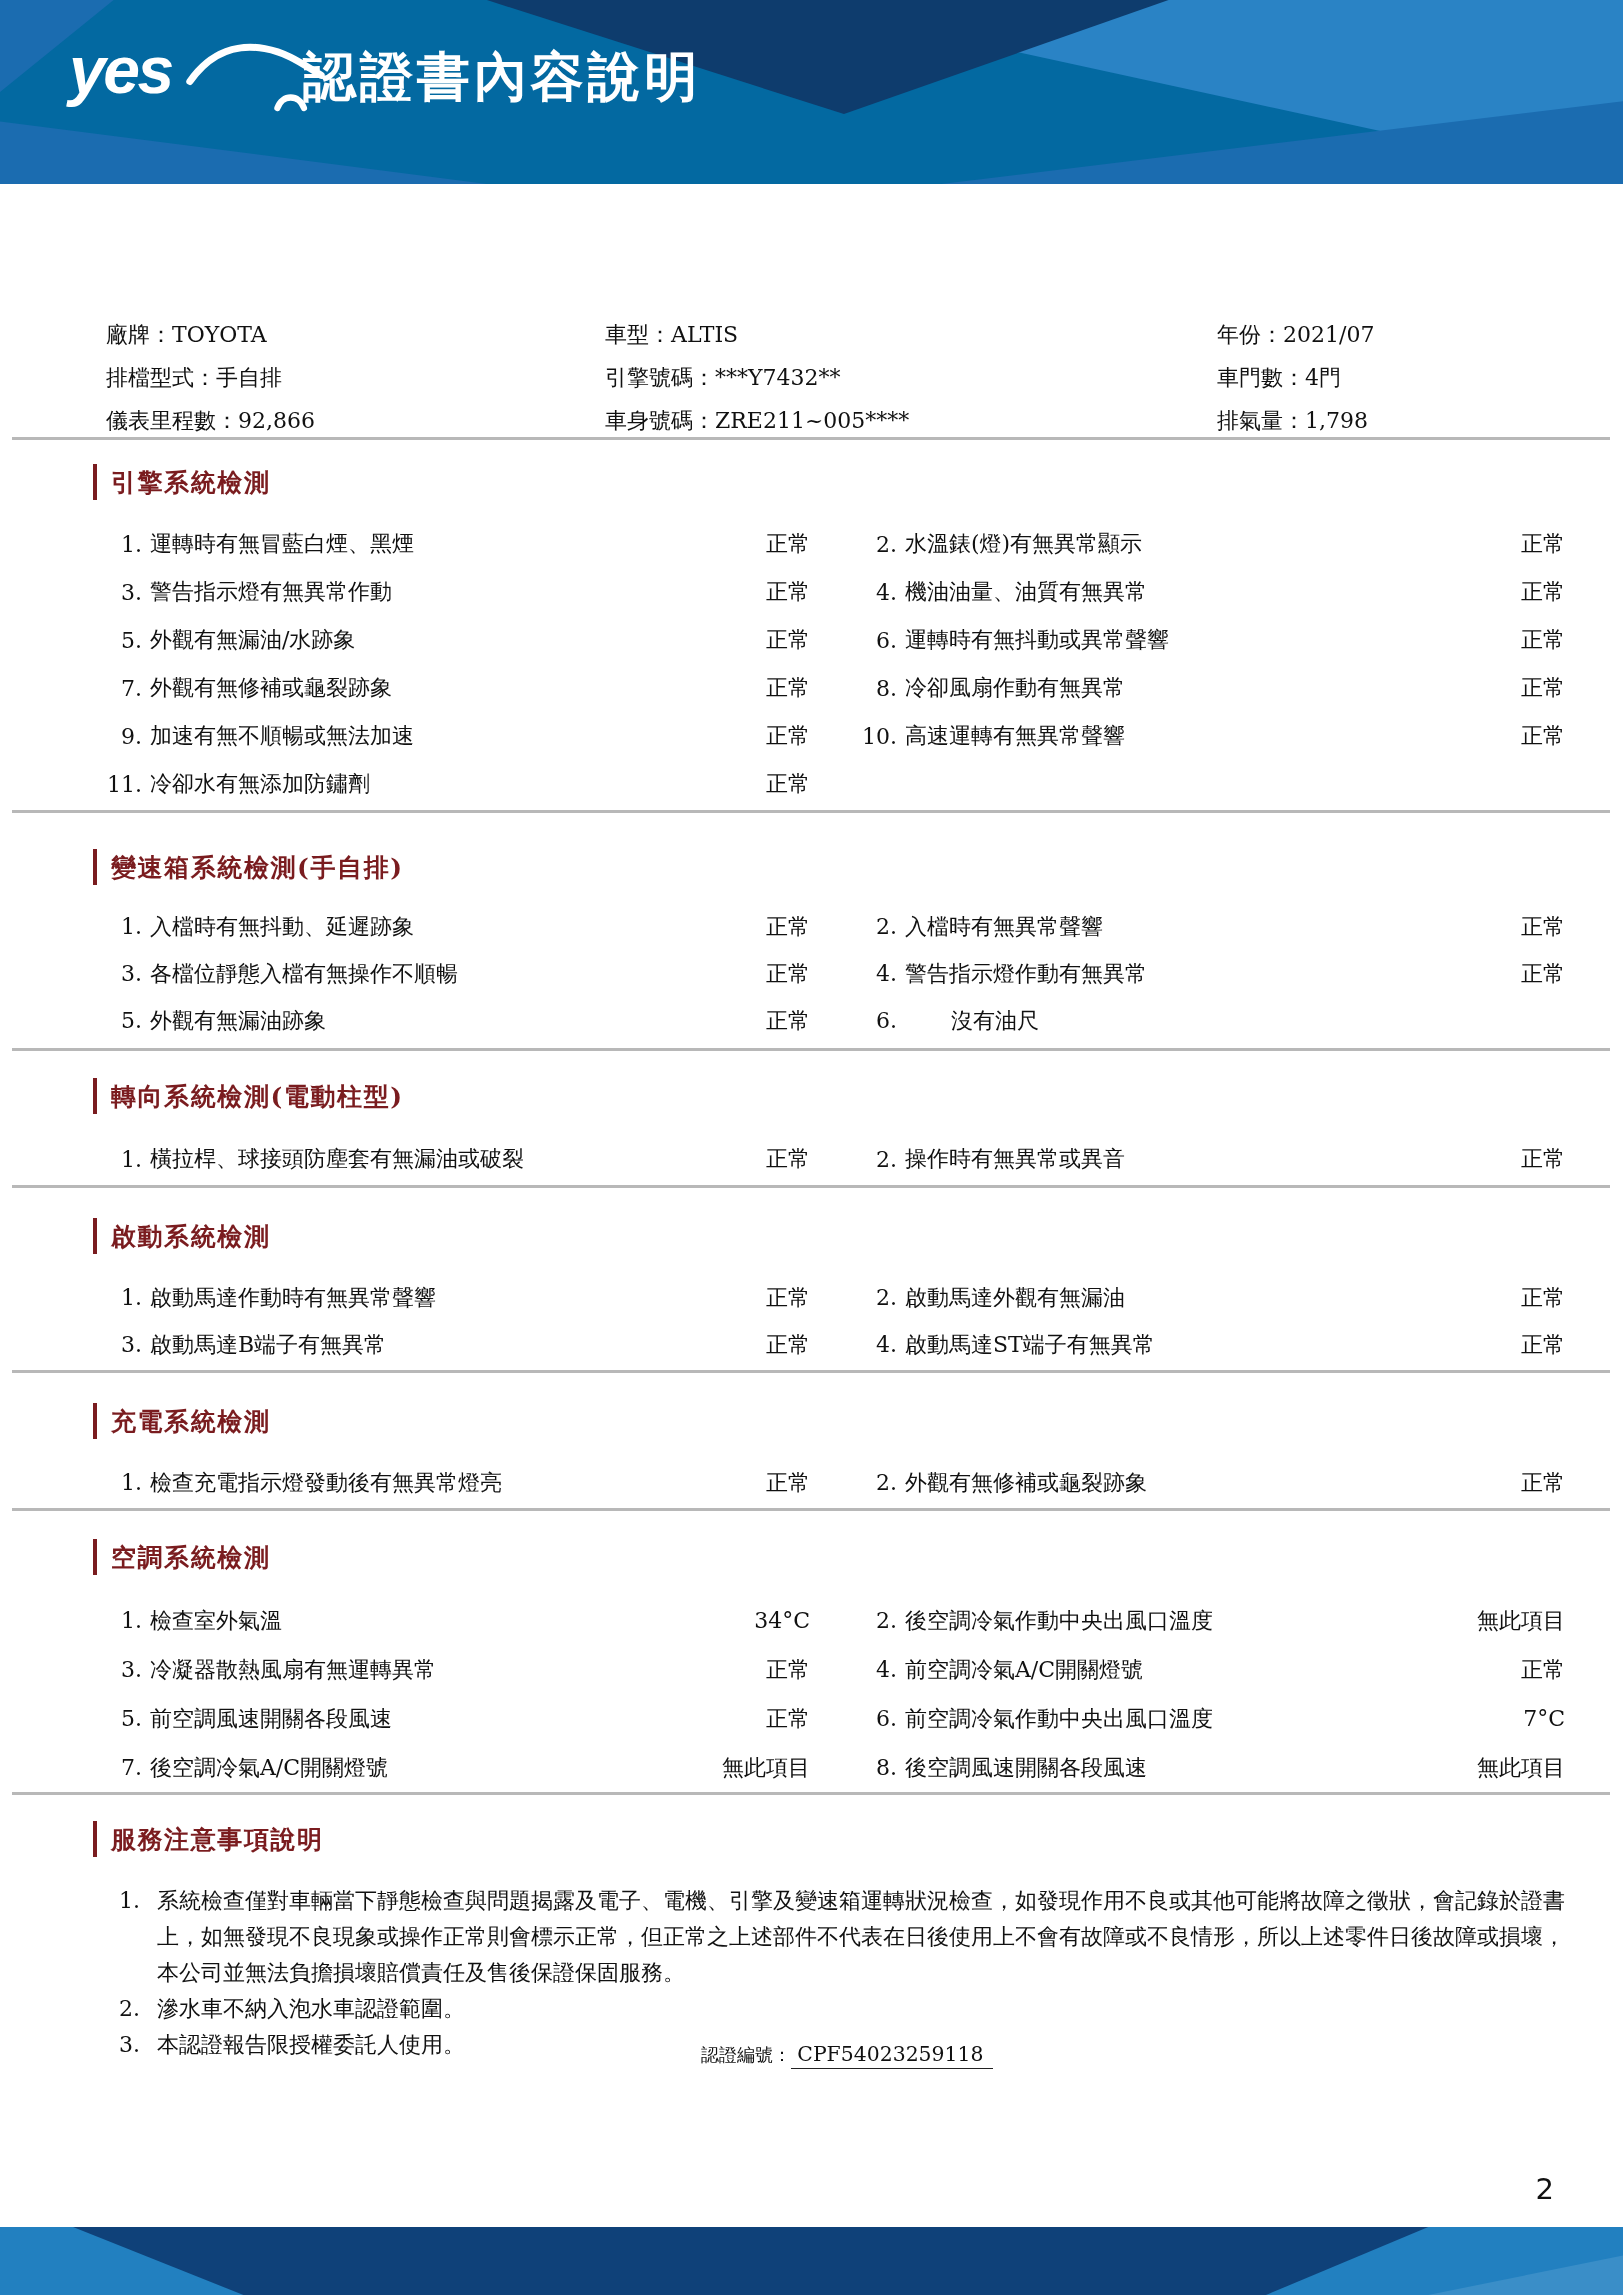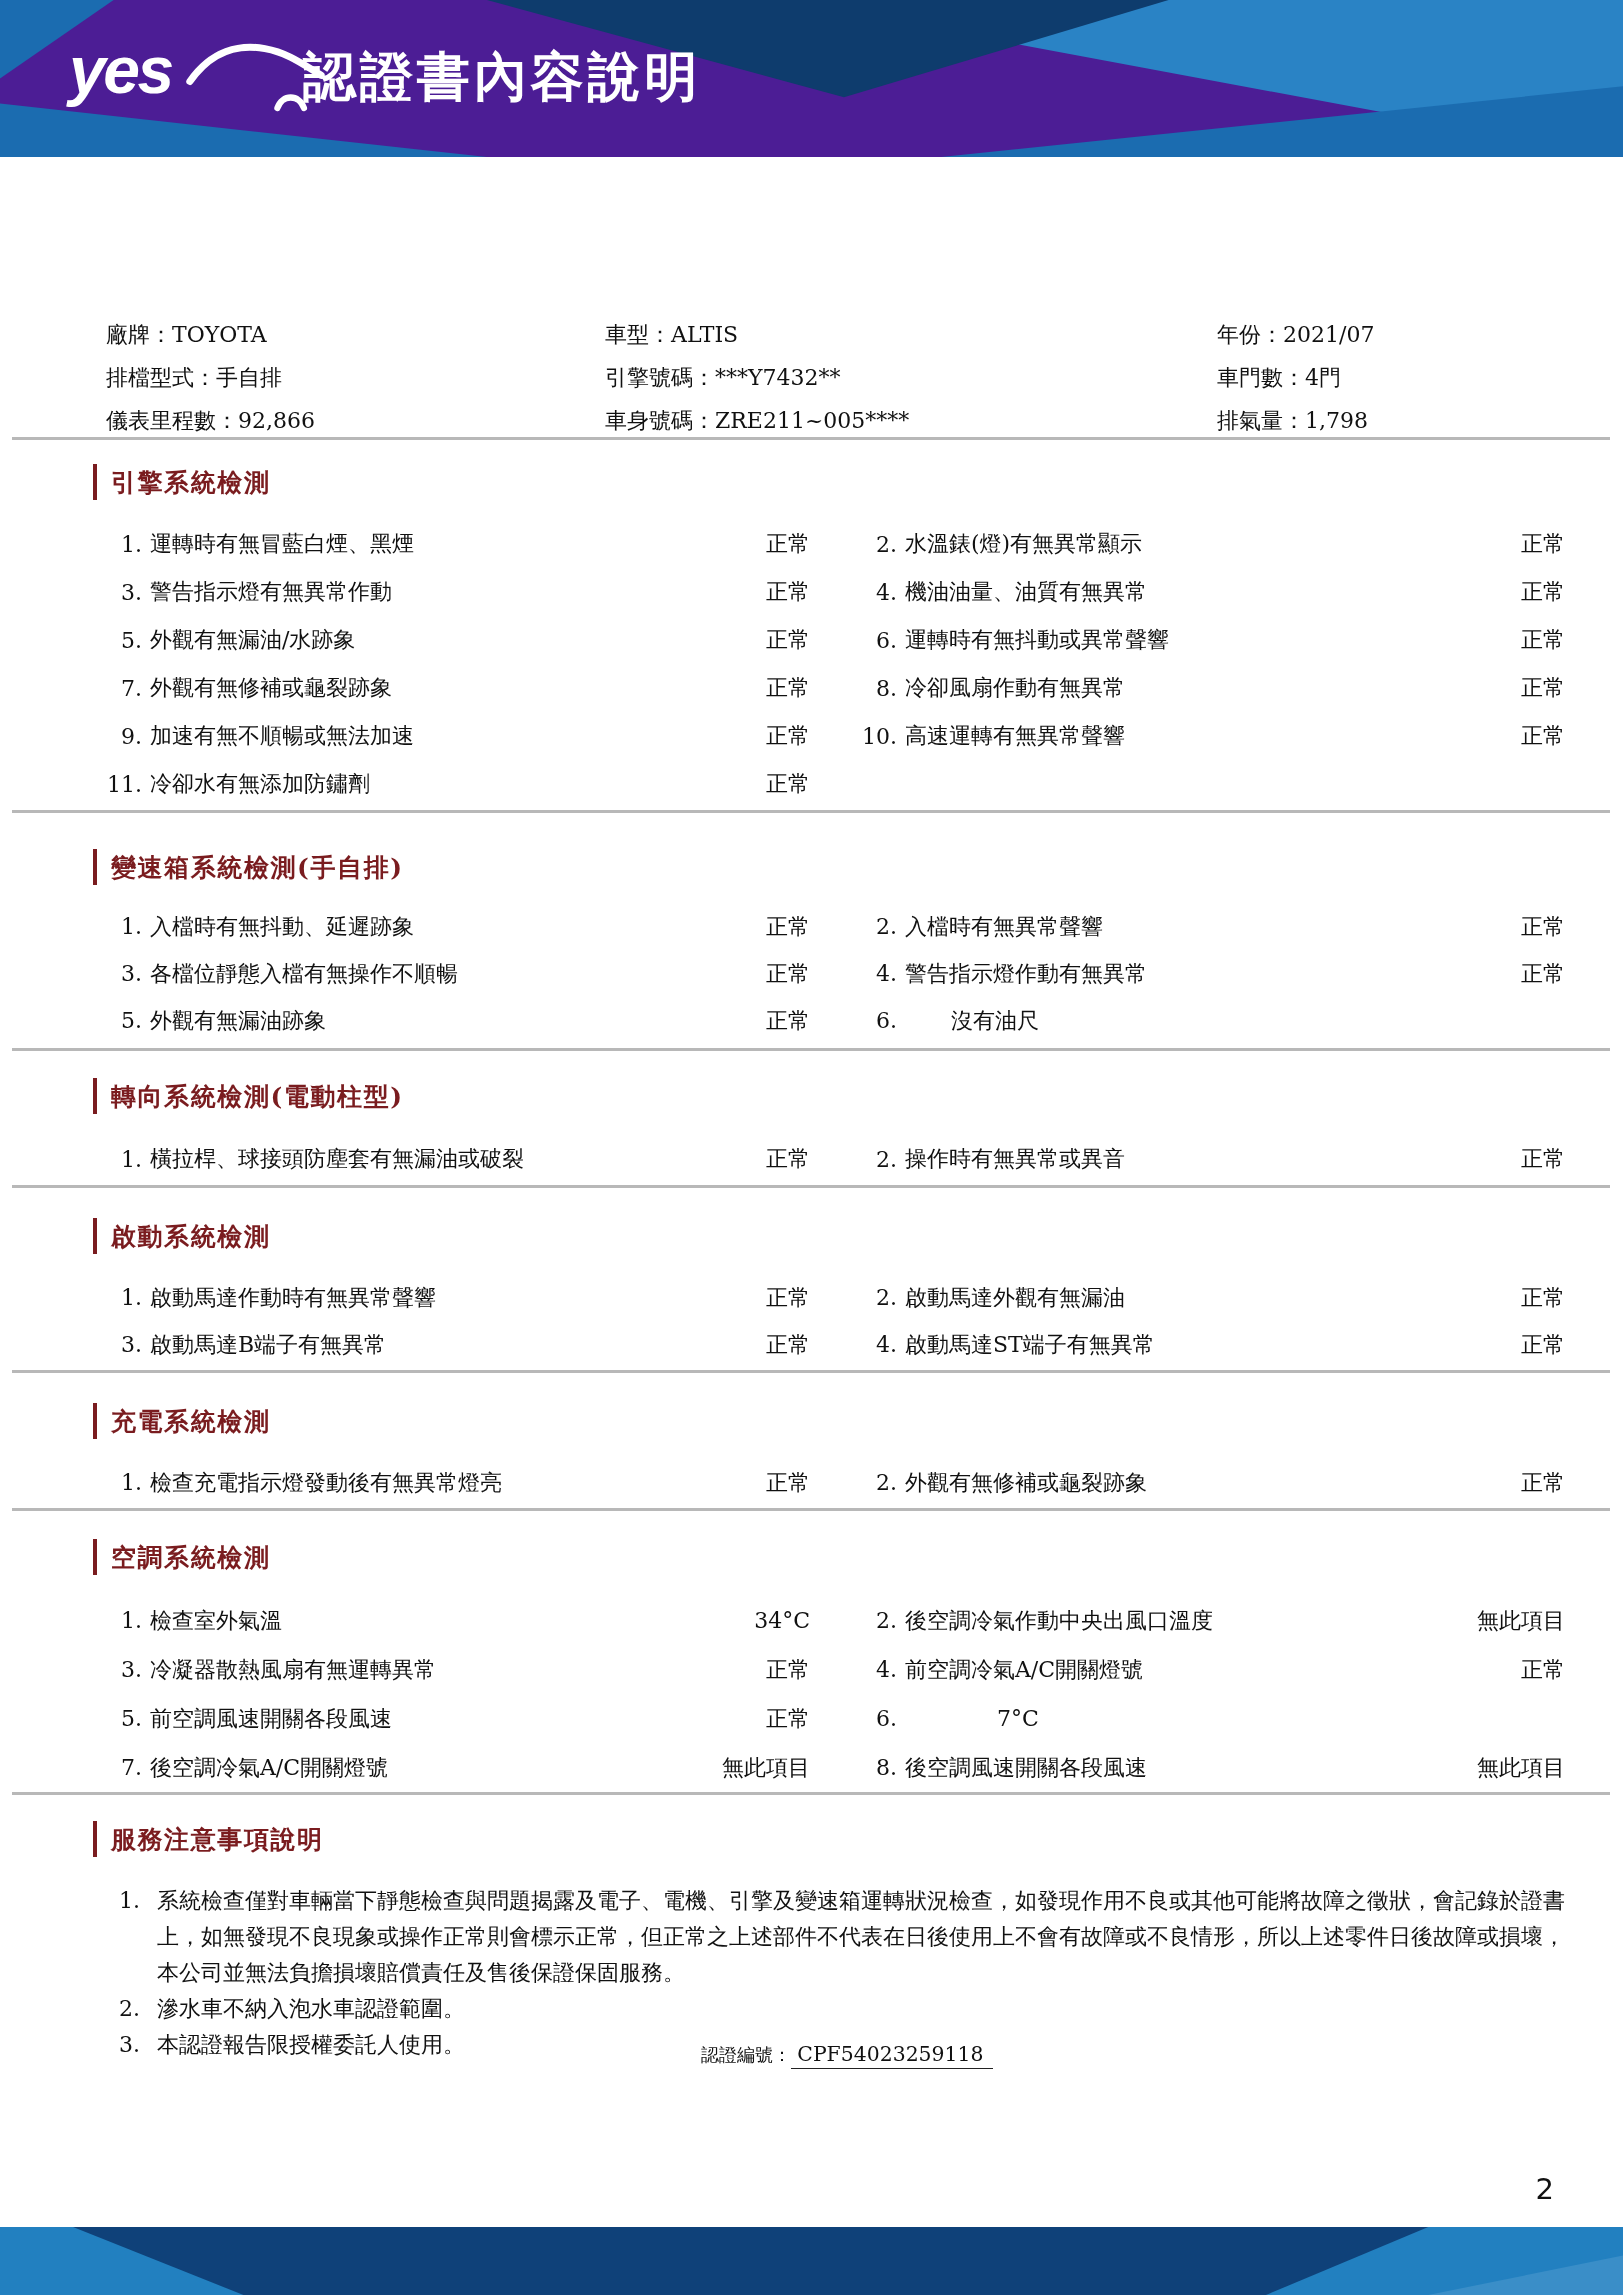--- a/index.html
+++ b/index.html
@@ -1,21 +1,21 @@
 <!DOCTYPE html>
 <html style="font-size:12.6px"><head>
 <meta charset="utf-8">
 <style>
   html,body{margin:0;padding:0;background:#e8e8e8;}
   .page{
     position:relative;width:1623px;height:2295px;background:#ffffff;
     font-family:"DejaVu Serif","Liberation Serif",serif;color:#111;overflow:hidden;
   }
   
-  .header{position:absolute;left:0;top:0;width:100%;height:157px;background:#4c1d95;}
+  .header{position:absolute;left:0;top:0;width:100%;height:184px;background:#0369a1;}
   .header .shape{position:absolute;inset:0;}
   .sh-right-light{background:#2a83c5;clip-path:polygon(48% 0,100% 0,100% 100%,100% 100%);}
   .sh-right-mid{background:#1b6cb0;clip-path:polygon(100% 55%,100% 100%,58% 100%);}
   .sh-center-navy{background:#0e3c6d;clip-path:polygon(30% 0,72% 0,52% 62%);}
   .sh-topleft{background:#1b6cb0;clip-path:polygon(0 0,7% 0,0 50%);}
   .sh-botleft{background:#1b6cb0;clip-path:polygon(0 66%,30% 100%,0 100%);}
   .brand{position:absolute;left:69px;top:31px;height:94px;display:flex;align-items:center;}
   .logo{position:relative;width:220px;height:94px;}
   .logo-text{
     position:absolute;left:0;top:6.3px;font-family:"Liberation Sans","DejaVu Sans",sans-serif;
@@ -353,20 +353,21 @@
           <span class="txt">後空調冷氣作動中央出風口溫度</span>
           <span class="res">無此項目</span>
         </div>
       <div class="item">
           <span class="no">4.</span>
           <span class="txt">前空調冷氣A/C開關燈號</span>
           <span class="res">正常</span>
         </div>
       <div class="item">
           <span class="no">6.</span>
+          <span class="txt">前空調冷氣作動中央出風口溫度</span>
           <span class="res">7°C</span>
         </div>
       <div class="item">
           <span class="no">8.</span>
           <span class="txt">後空調風速開關各段風速</span>
           <span class="res">無此項目</span>
         </div>
     </div>
   </div>
 

